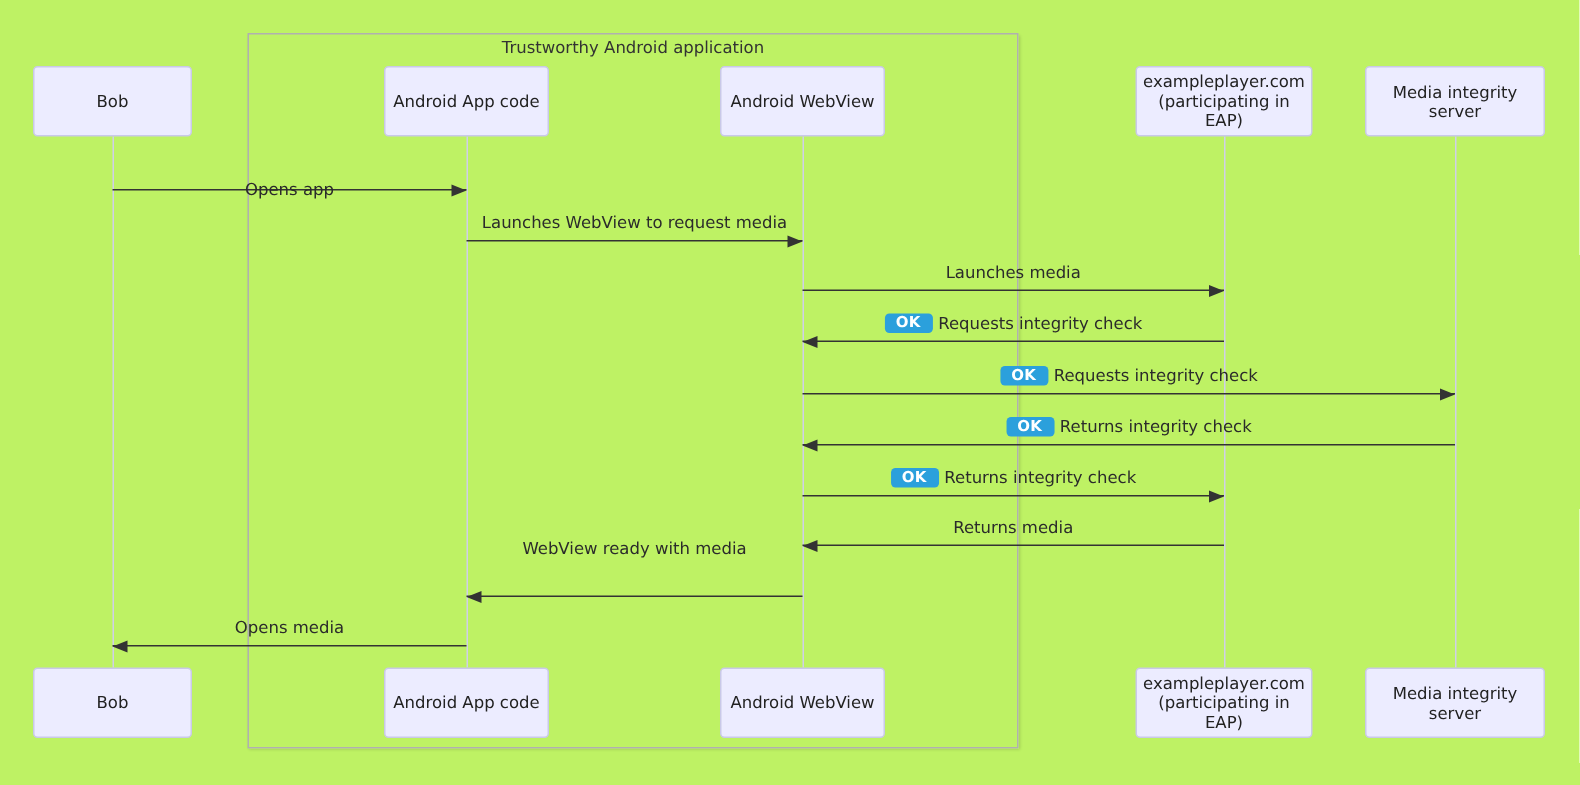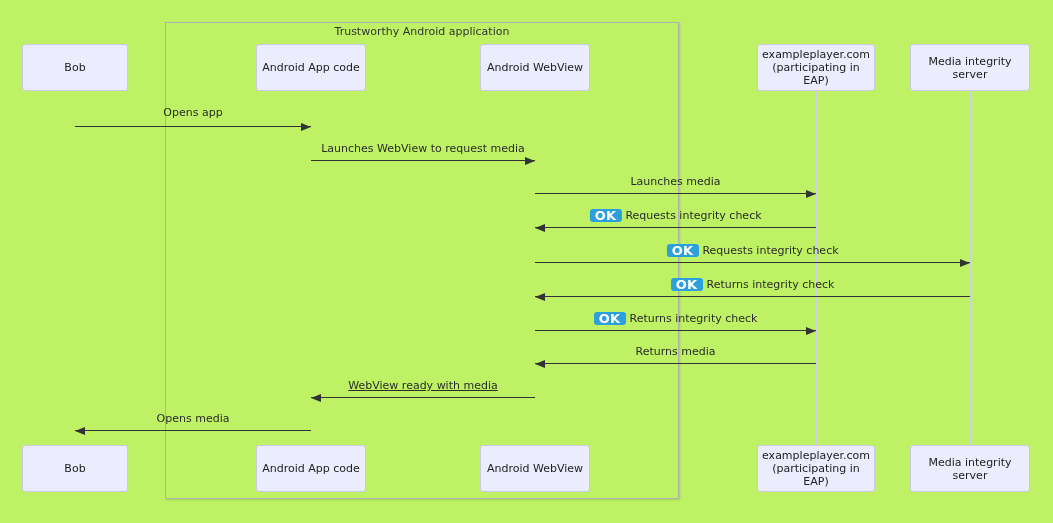--- a/index.html
+++ b/index.html
@@ -79,21 +79,21 @@
   }
   .ok-badge {
     display: inline-flex;
     align-items: center;
     justify-content: center;
     width: 32px;
     height: 13px;
     border-radius: 3px;
     background: #2ba0dc;
     color: #ffffff;
-    font-size: 13px;
+    font-size: 10px;
     font-weight: bold;
     letter-spacing: 0.2px;
   }
 </style>
 </head>
 <body>
 
 <div id="stage" style="background: #bef264;">
   <div class="frame" id="frame" style="left: 165px; top: 22px; width: 514px; height: 477px; border-color: rgb(176, 176, 176);">
     <div class="frame-title">Trustworthy Android application</div>
@@ -135,21 +135,21 @@
       <div class="actor-box" style="left: 910px; top: 44px; width: 120px; height: 47px; background: rgb(236, 236, 255); border-color: rgb(201, 201, 232);">
         <span>Media integrity server</span>
       </div>
       <div class="actor-box" style="left: 910px; top: 445px; width: 120px; height: 47px; background: rgb(236, 236, 255); border-color: rgb(201, 201, 232);">
         <span>Media integrity server</span>
       </div>
     </div>
   <div id="messages-layer">
       <div class="msg-line" style="left: 75px; top: 126px; width: 236px; border-top-color: rgb(51, 51, 51);"></div>
       <div class="msg-arrowhead right" style="top: 122.5px; left: 301px; border-left-color: rgb(51, 51, 51);"></div>
-      <div class="msg-label" style="left: 193px; top: 106px; justify-content: flex-end;">
+      <div class="msg-label" style="left: 193px; top: 120px; justify-content: flex-end;">
         <span>Opens app</span>
       </div>
       <div class="msg-line" style="left: 311px; top: 160px; width: 224px; border-top-color: rgb(51, 51, 51);"></div>
       <div class="msg-arrowhead right" style="top: 156.5px; left: 525px; border-left-color: rgb(51, 51, 51);"></div>
       <div class="msg-label" style="left: 423px; top: 142px; align-items: center;">
         <span>Launches WebView to request media</span>
       </div>
       <div class="msg-line" style="left: 535px; top: 193px; width: 281px; border-top-color: rgb(51, 51, 51);"></div>
       <div class="msg-arrowhead right" style="top: 189.5px; left: 806px; border-left-color: rgb(51, 51, 51);"></div>
       <div class="msg-label" style="left: 675.5px; top: 175px;">
@@ -179,21 +179,21 @@
         <span class="ok-badge" style="background: rgb(43, 160, 220); color: rgb(255, 255, 255);">OK</span>
         <span>Returns integrity check</span>
       </div>
       <div class="msg-line" style="left: 535px; top: 363px; width: 281px; border-top-color: rgb(51, 51, 51);"></div>
       <div class="msg-arrowhead left" style="top: 359.5px; left: 535px; border-right-color: rgb(51, 51, 51);"></div>
       <div class="msg-label" style="left: 675.5px; top: 345px;">
         <span>Returns media</span>
       </div>
       <div class="msg-line" style="left: 311px; top: 397px; width: 224px; border-top-color: rgb(51, 51, 51);"></div>
       <div class="msg-arrowhead left" style="top: 393.5px; left: 311px; border-right-color: rgb(51, 51, 51);"></div>
-      <div class="msg-label" style="left: 423px; top: 379px; text-decoration: underline;">
+      <div class="msg-label" style="left: 423px; top: 359px;">
         <span>WebView ready with media</span>
       </div>
       <div class="msg-line" style="left: 75px; top: 430px; width: 236px; border-top-color: rgb(51, 51, 51);"></div>
       <div class="msg-arrowhead left" style="top: 426.5px; left: 75px; border-right-color: rgb(51, 51, 51);"></div>
       <div class="msg-label" style="left: 193px; top: 412px;">
         <span>Opens media</span>
       </div>
     </div>
 </div>
 

